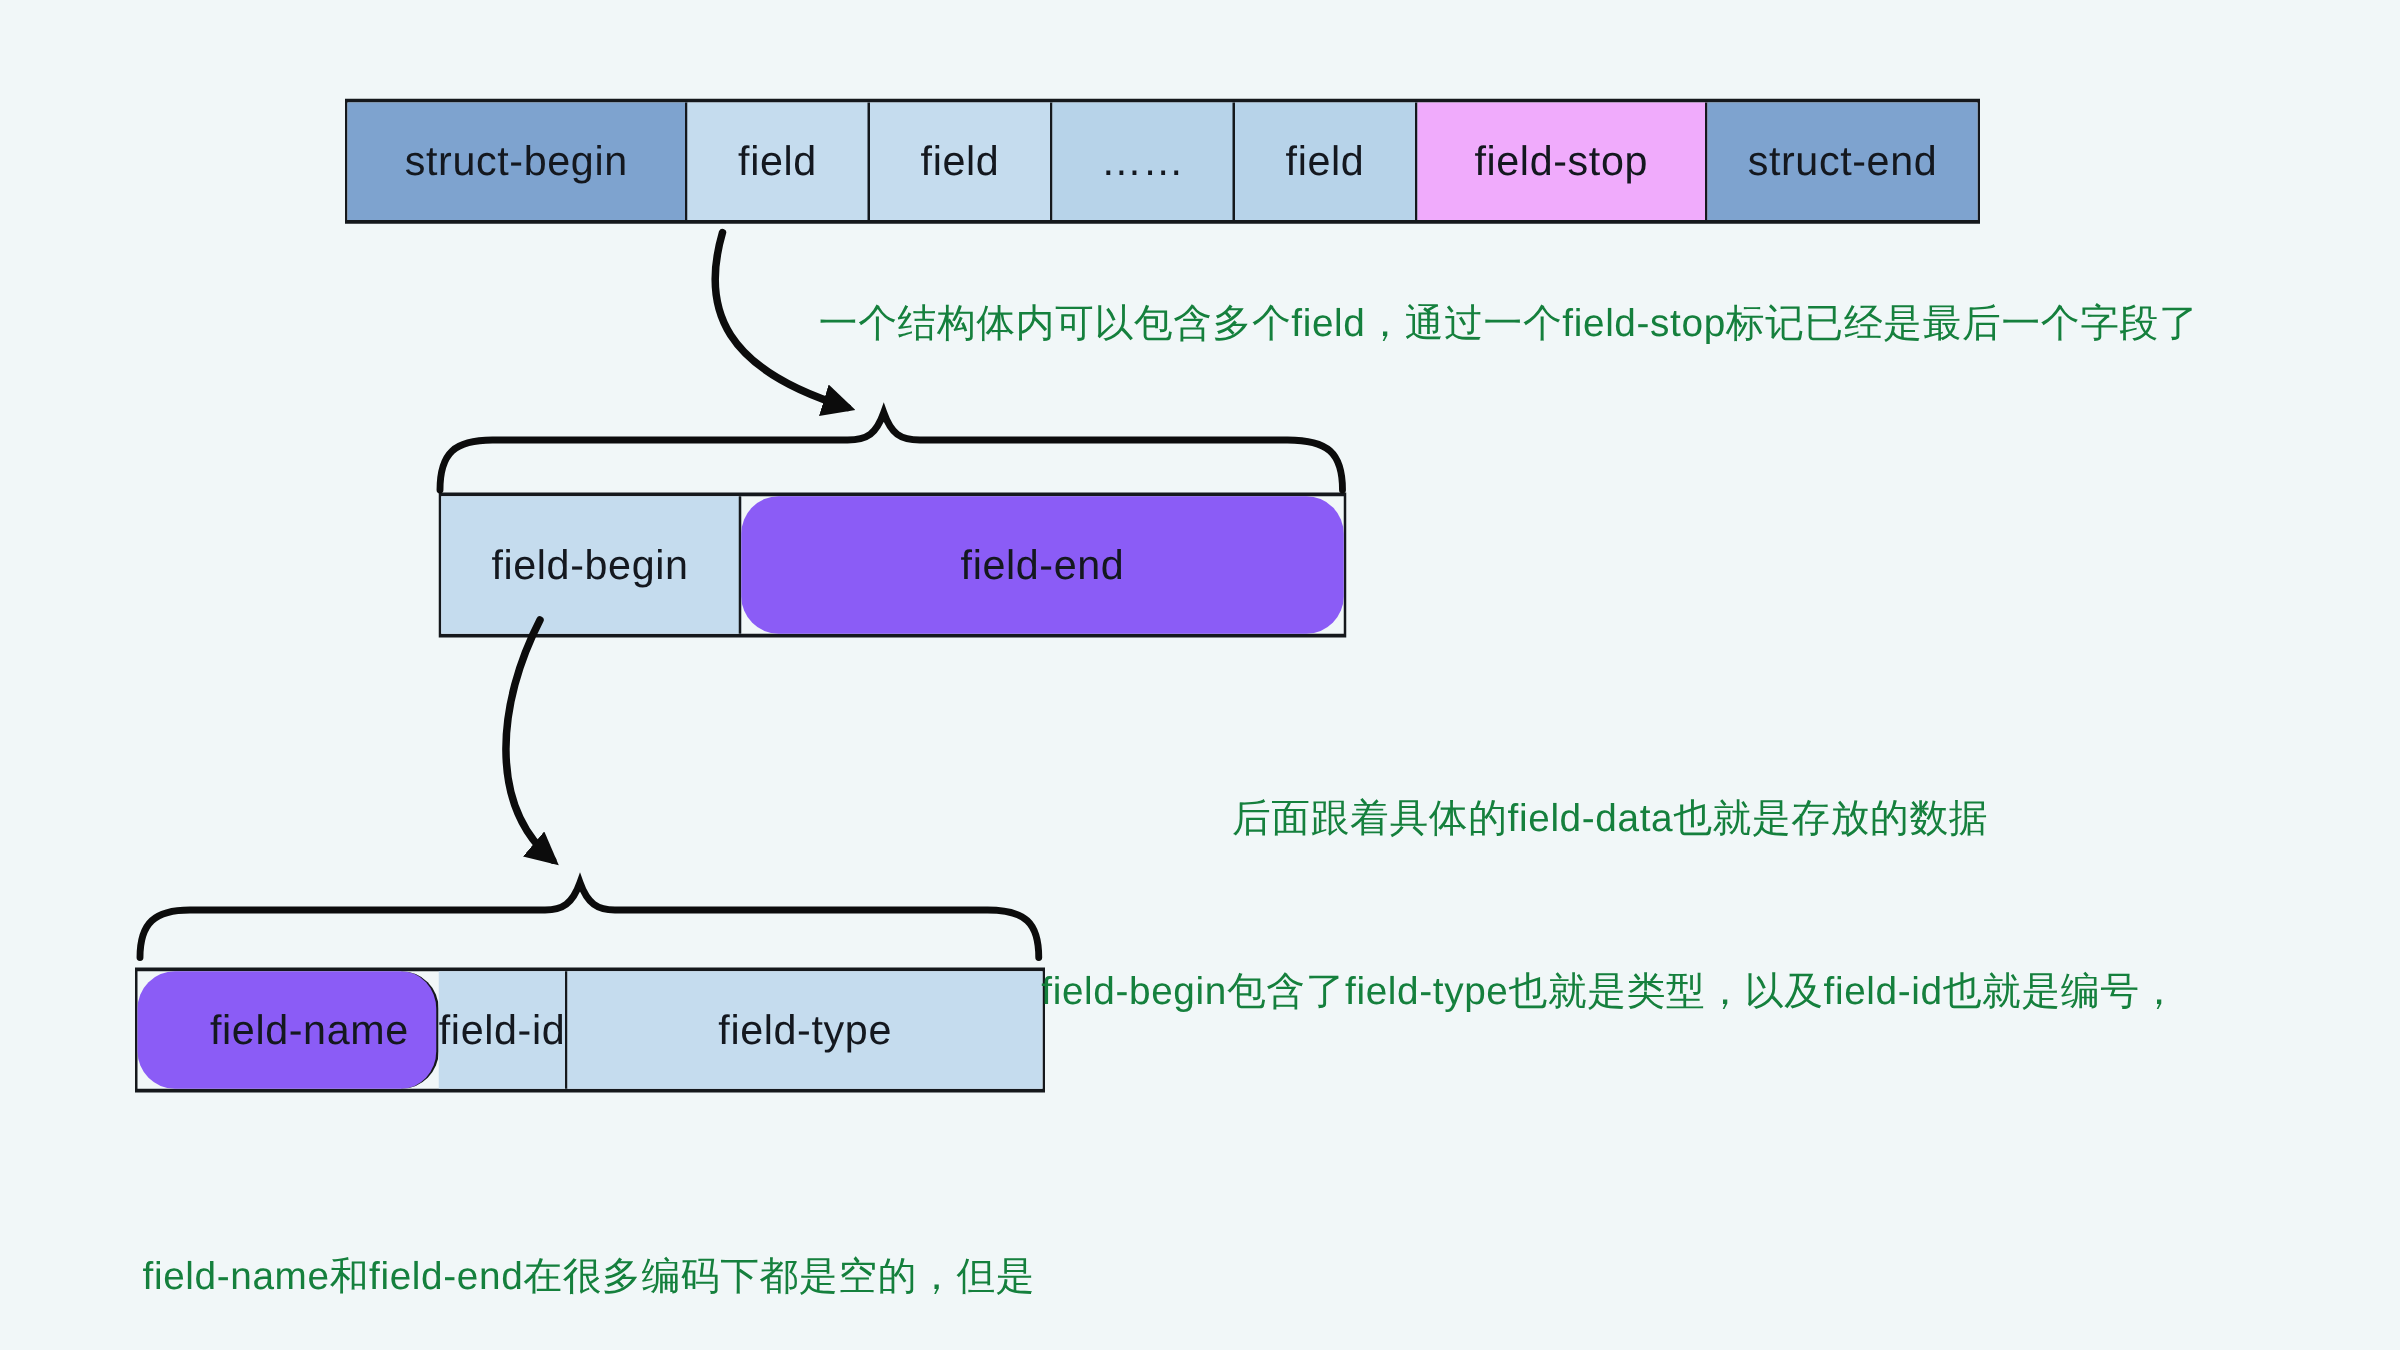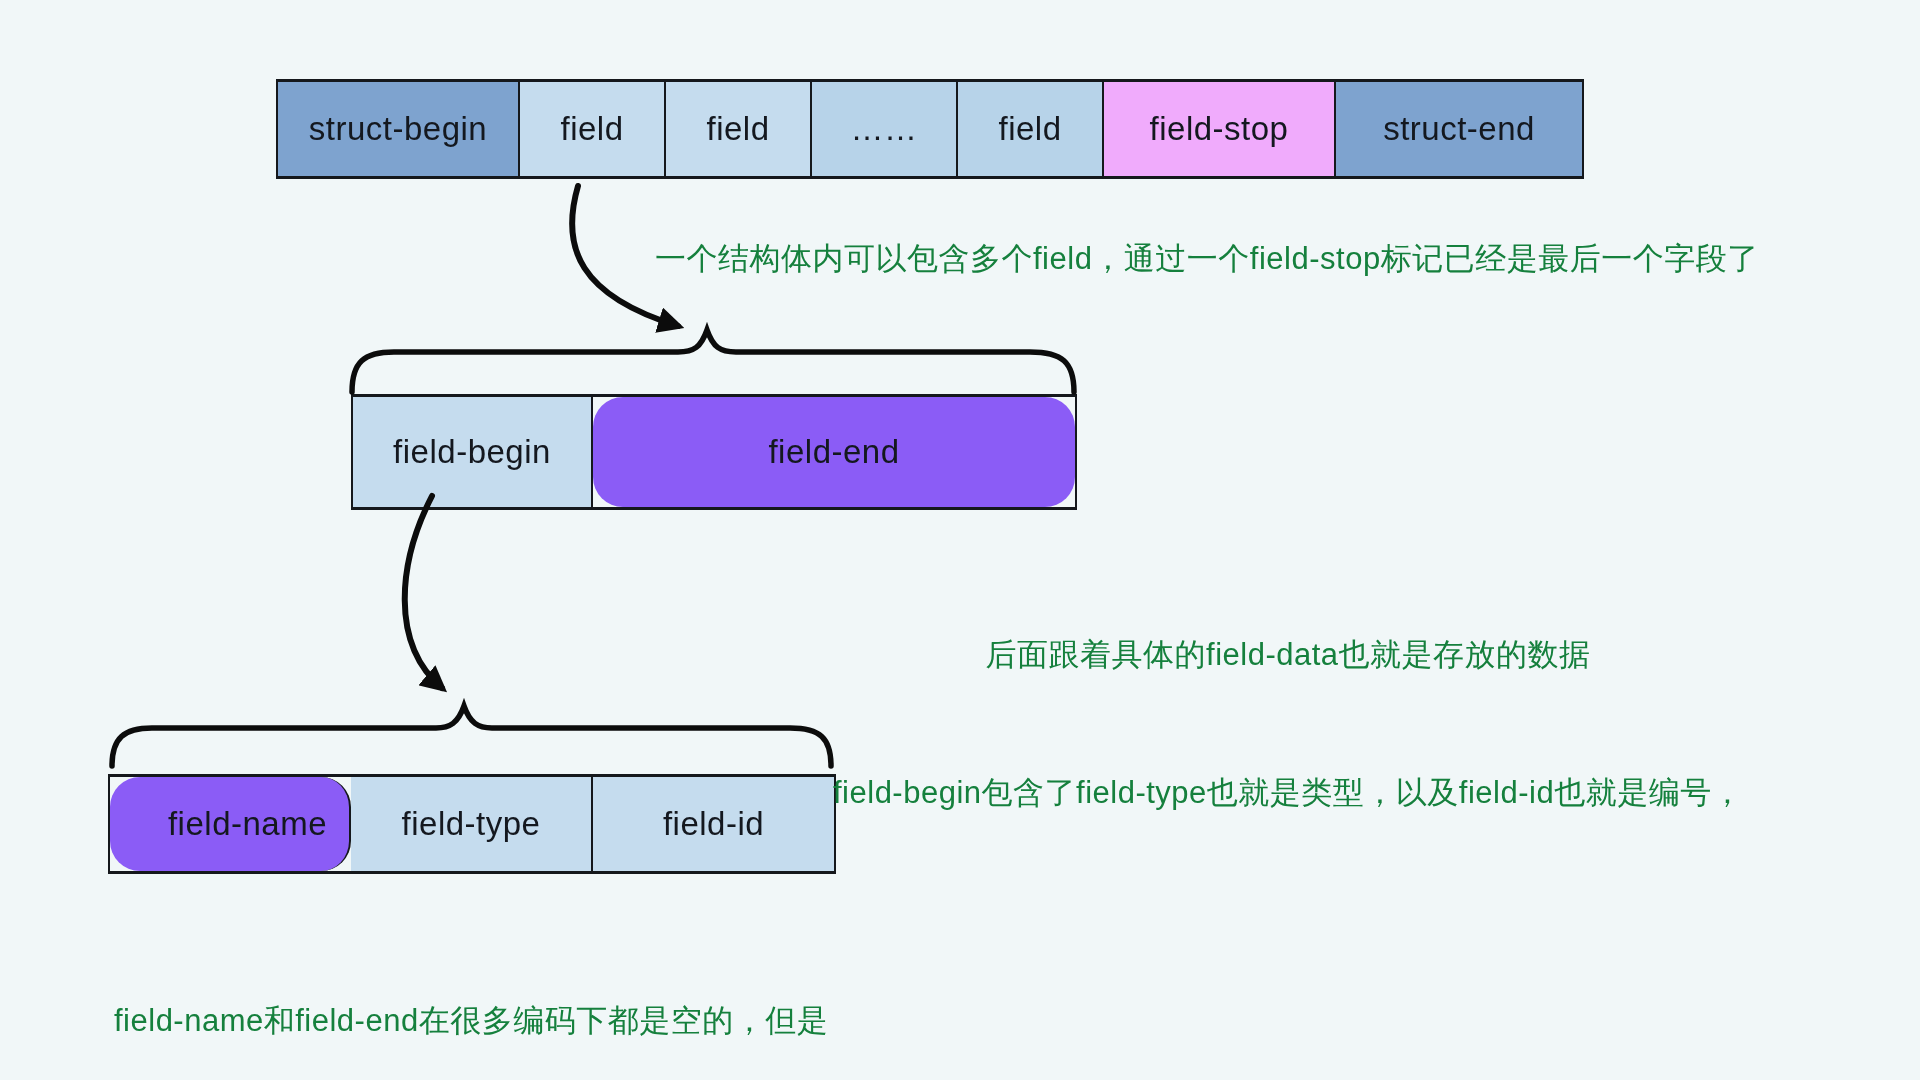--- a/index.html
+++ b/index.html
@@ -33,38 +33,38 @@
     position:absolute;left:1678px;top:1082px;display:flex;align-items:center;gap:12px;
   }
   .logo-text{font-size:36px;font-weight:500;letter-spacing:3px;}
 </style>
 </head>
 <body>
 
 <div class="canvas">
 
   <div class="row" style="left:276px;top:79px;width:1308px;height:100px;">
-    <div class="cell v-dark" style="width:242px;">struct-begin</div>
+    <div class="cell v-dark" style="width:272px;">struct-begin</div>
     <div class="cell v-light" style="width:146px;">field</div>
     <div class="cell v-light" style="width:146px;">field</div>
     <div class="cell v-med" style="width:146px;">……</div>
     <div class="cell v-med" style="width:146px;">field</div>
     <div class="cell v-stop" style="width:232px;">field-stop</div>
     <div class="cell v-dark">struct-end</div>
   </div>
 
   <div class="row" style="left:351px;top:394px;width:726px;height:116px;">
     <div class="cell v-light" style="width:240px;">field-begin</div>
     <div class="cell v-white">field-end</div>
   </div>
 
   <div class="row" style="left:108px;top:774px;width:728px;height:100px;">
     <div class="cell v-white" style="width:241px;padding-left:36px;">field-name</div>
+    <div class="cell v-light">field-id</div>
     <div class="cell v-light" style="width:242px;">field-type</div>
-    <div class="cell v-light">field-id</div>
   </div>
 
   <svg class="overlay" width="1920" height="1080" viewBox="0 0 1920 1080">
     <defs>
       <marker id="arrowhead" viewBox="0 0 10 10" refX="7.5" refY="5" markerWidth="4.4" markerHeight="4.4" orient="auto-start-reverse">
         <path d="M0 0 L10 5 L0 10 z" fill="#0c0c0c"></path>
       </marker>
     </defs>
 
     <path d="M578 186 C560 248 580 296 678 326" fill="none" stroke="#0c0c0c" stroke-width="6" stroke-linecap="round" marker-end="url(#arrowhead)"></path>

